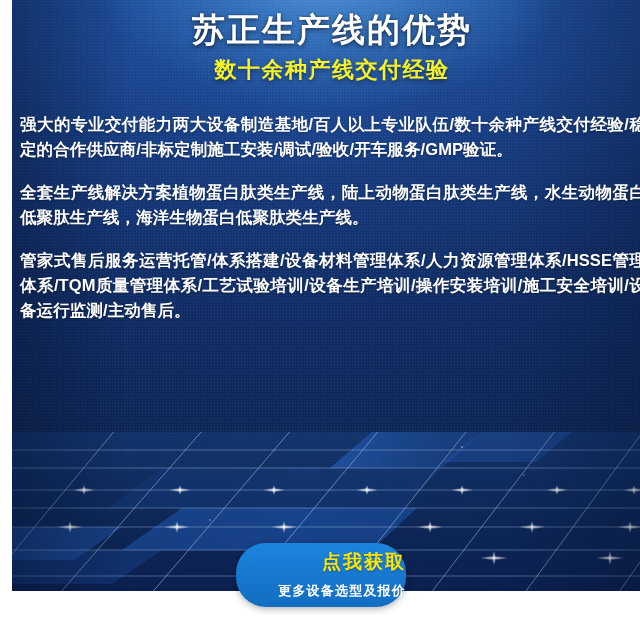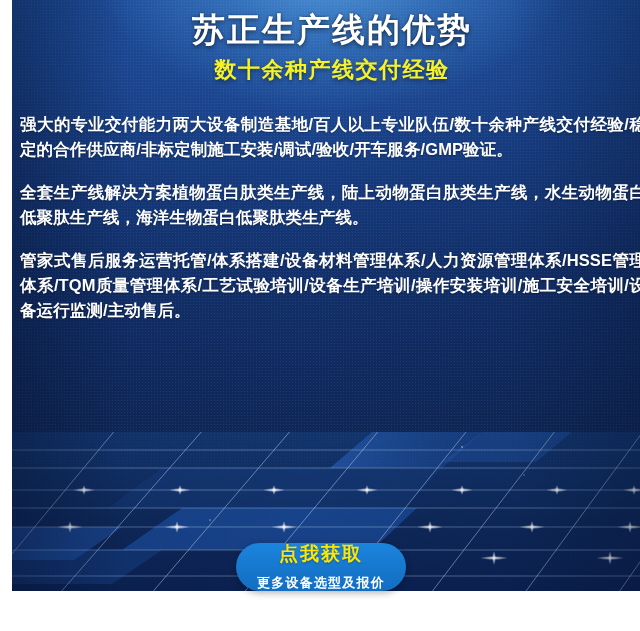--- a/index.html
+++ b/index.html
@@ -141,27 +141,27 @@
     pointer-events: none;
     user-select: none;
   }
 
   
   .cta {
     position: absolute;
     left: 236px;
     top: 543px;
     width: 170px;
-    height: 48px;
+    height: 64px;
     border-radius: 30px;
     background: linear-gradient(to bottom, #1c84dd 0%, #1677cd 55%, #126ec2 100%);
     box-shadow: 0 2px 7px rgba(0,0,0,0.30);
     display: flex;
     flex-direction: column;
-    align-items: center;
+    align-items: flex-end;
     justify-content: center;
     cursor: pointer;
     z-index: 5;
   }
   .cta-main {
     font-size: 19px;
     line-height: 23px;
     font-weight: bold;
     color: #ffe600;
     letter-spacing: 2px;

